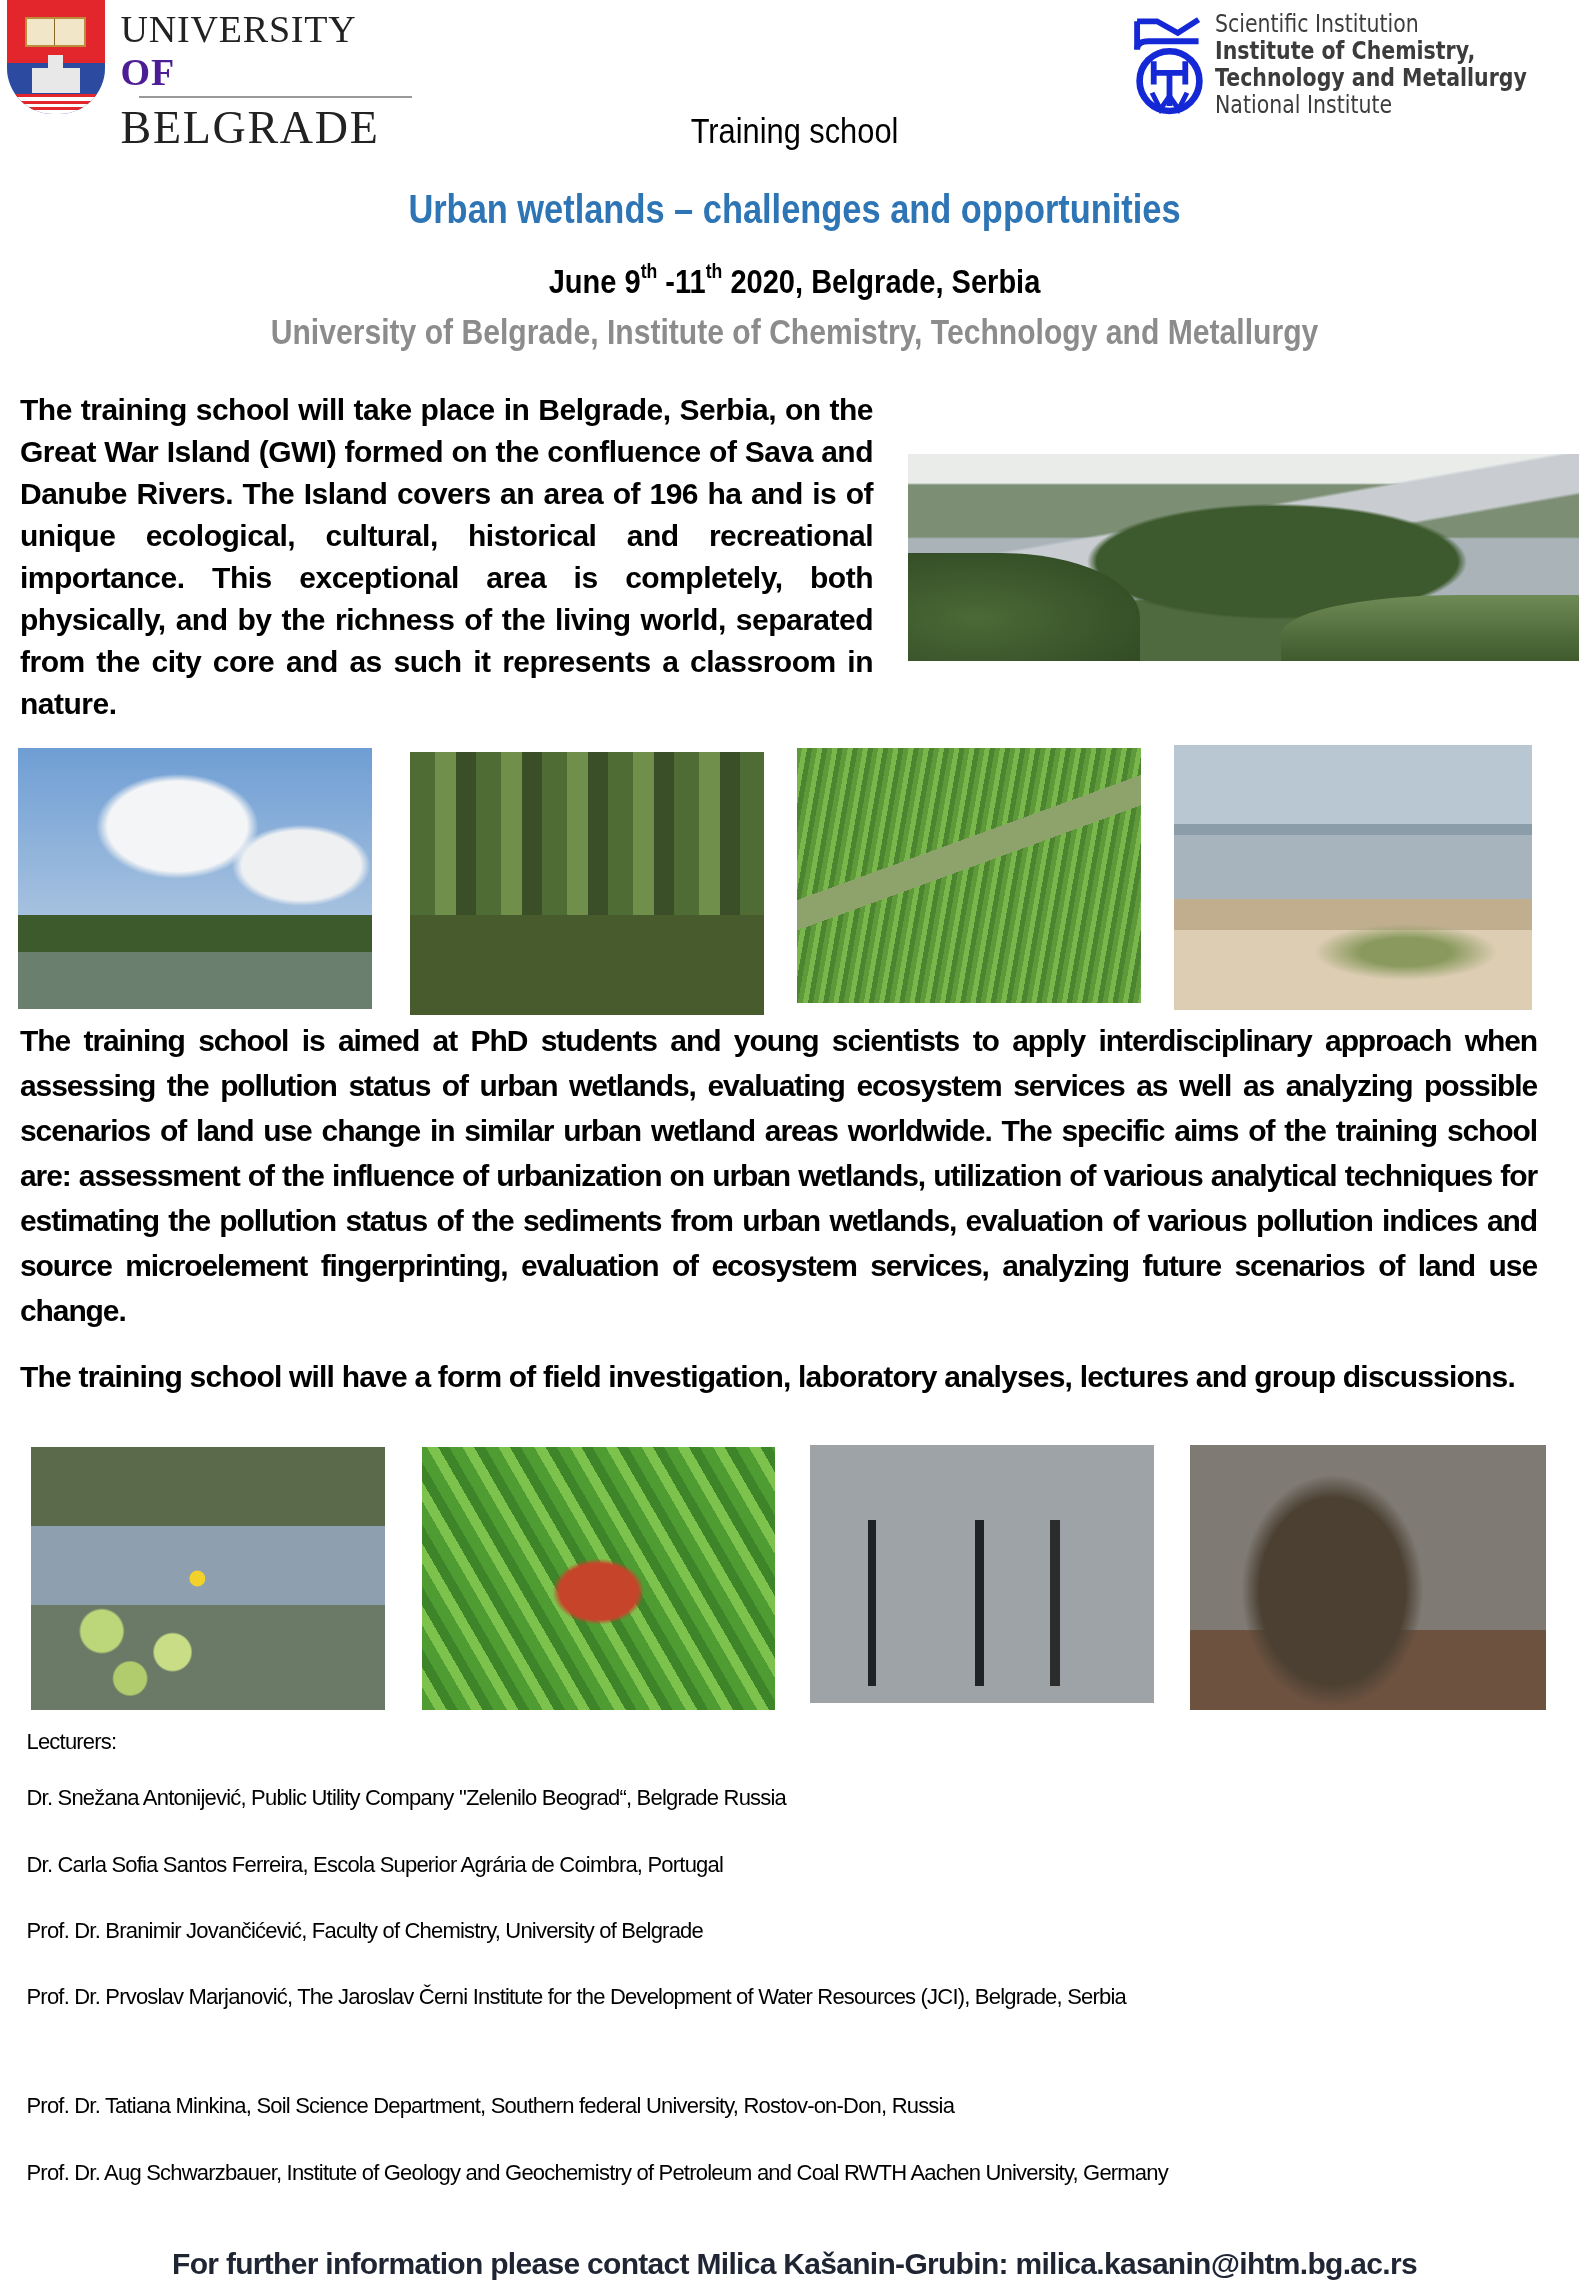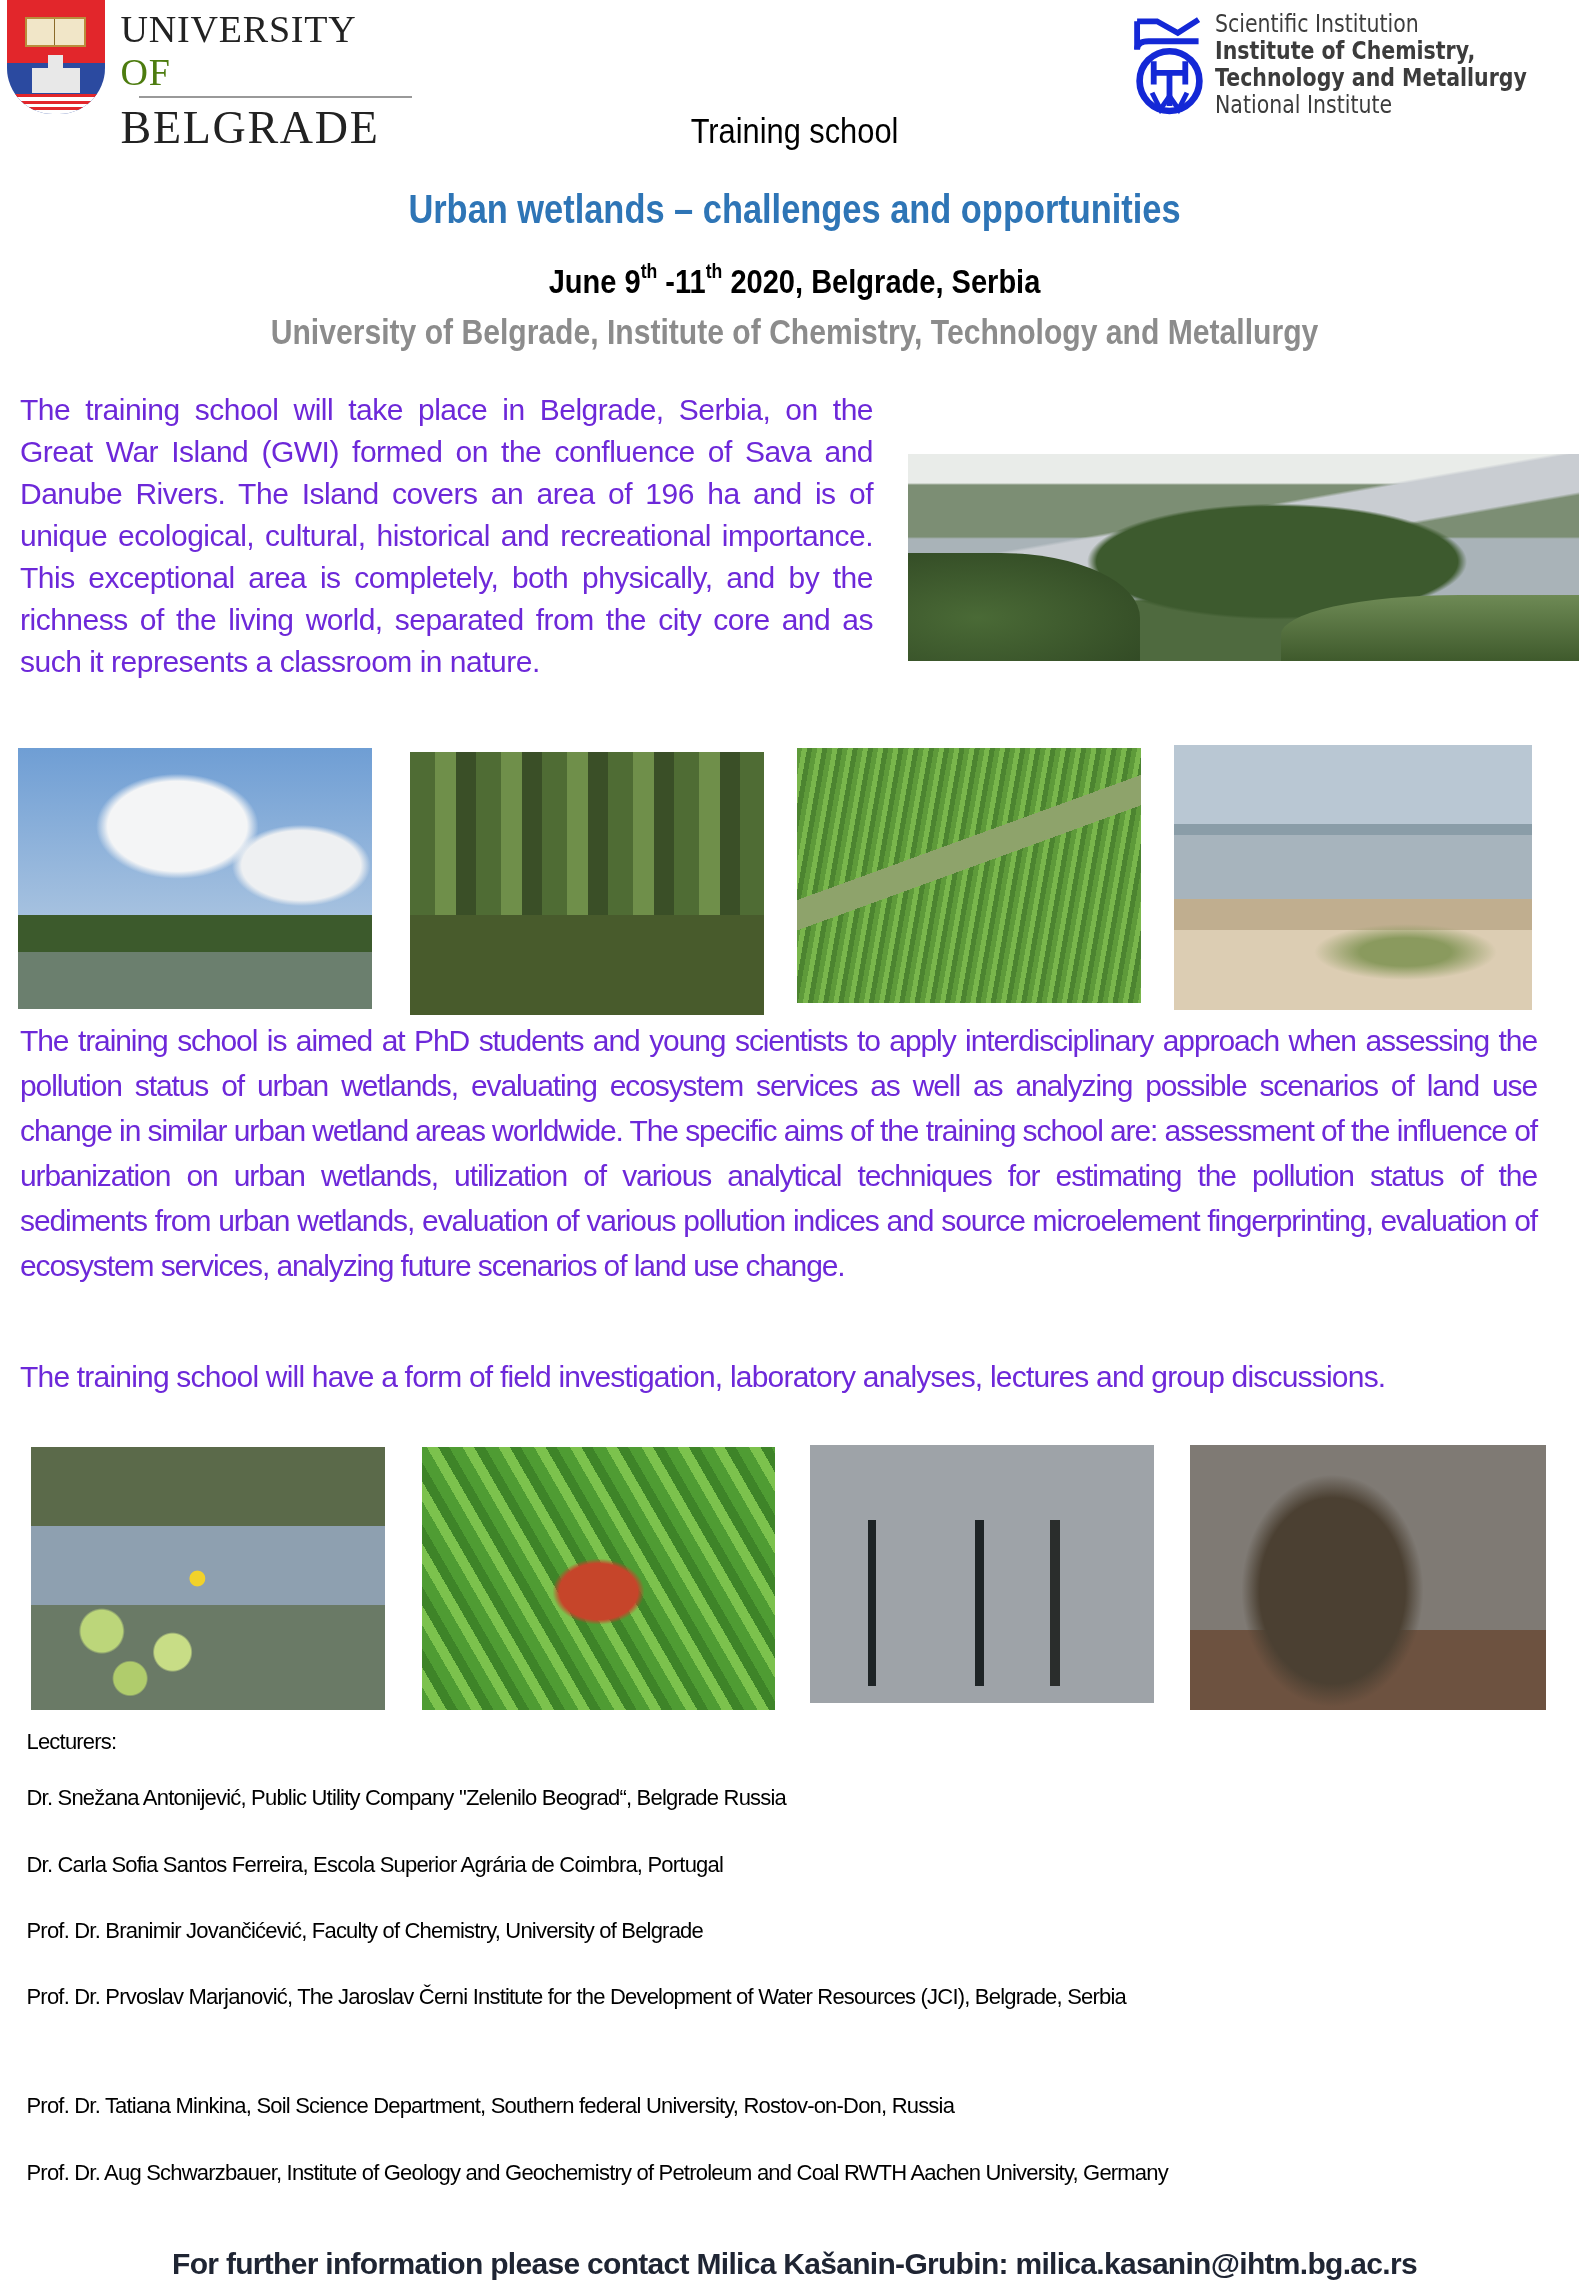--- a/index.html
+++ b/index.html
@@ -13,40 +13,40 @@
   .ub-shield .red { position: absolute; left: 0; top: 0; width: 100%; height: 55%; background: #e2262b; }
   .ub-shield .blue { position: absolute; left: 0; top: 55%; width: 100%; height: 45%; background: #2b4aa0; }
   .ub-shield .book { position: absolute; left: 18px; top: 16.6px; width: 61px; height: 30px; background: #f1e6c8; border: 2.5px solid #b98d3c; }
   .ub-shield .book:after { content: ""; position: absolute; left: 27px; top: 0; width: 1.7px; height: 100%; background: #8a6a2a; }
   .ub-shield .castle { position: absolute; left: 25px; top: 68px; width: 48px; height: 25px; background: #e8e8e8; }
   .ub-shield .castle:before { content: ""; position: absolute; left: 16.6px; top: -13.2px; width: 15px; height: 15px; background: #e8e8e8; }
   .ub-shield .waves { position: absolute; left: 0; top: 94px; width: 100%; height: 20px;
       background: repeating-linear-gradient(180deg, #e2262b 0 3.3px, #ffffff 3.3px 6.6px); }
   .ub-text { position: absolute; left: 114px; top: 8.3px; font-family: "Liberation Serif", "DejaVu Serif", serif; color: #222; }
   .ub-line1 { font-size: 38px; letter-spacing: 0.8px; line-height: 43px; }
-  .ub-line1 .of { color: #4d7c0f; }
+  .ub-line1 .of { color: #4c1d95; font-weight: bold; }
   .ub-rule { width: 273px; height: 1.7px; background: #999; margin: 1.7px 0 0 18px; }
   .ub-line2 { font-size: 46px; letter-spacing: 1.7px; line-height: 60px; }
 
   #logo-ihtm { left: 1132px; top: 8.3px; width: 430px; height: 116px; }
   .ihtm-mark { position: absolute; left: 0; top: 5px; width: 75px; height: 103px; }
   .ihtm-text { position: absolute; left: 83px; top: 1.7px; color: #3c3c3c; font-size: 25px; line-height: 27px; font-family: "DejaVu Sans", sans-serif; }
   .ihtm-text div { white-space: nowrap; transform-origin: left; transform: scaleX(0.82); }
 
   
   .center { width: 1589px; text-align: center; left: 0; }
   #training-school { top: 111px; font-size: 35px; font-family: "Liberation Sans", sans-serif; transform: scaleX(0.88); }
   #main-title { top: 187px; font-size: 40px; font-weight: bold; transform: scaleX(0.86); }
   #date-line { top: 263px; font-size: 33px; font-weight: bold; transform: scaleX(0.88); }
   #date-line sup { font-size: 20px; vertical-align: 15px; line-height: 0; }
   #institution-line { top: 312px; font-size: 35px; font-weight: bold; transform: scaleX(0.86); }
 
   
-  .para { font-size: 30px; line-height: 42px; text-align: justify; text-align-last: left; color: #6d28d9;
-          font-family: "Liberation Sans Narrow", "Liberation Sans", sans-serif; }
+  .para { font-size: 30px; line-height: 42px; text-align: justify; text-align-last: left; color: #000000;
+          font-family: "Liberation Sans Narrow", "Liberation Sans", sans-serif; font-weight: bold; }
   #para-intro { left: 20px; top: 389px; width: 853px; letter-spacing: -0.5px; }
   #para-aims { left: 20px; top: 1018px; width: 1517px; letter-spacing: -1.1px; line-height: 45px; }
   #para-form { left: 20px; top: 1354px; width: 1517px; letter-spacing: -0.8px; line-height: 45px; }
 
   
   .photo { position: absolute; overflow: hidden; }
   #photo-aerial { left: 908px; top: 454px; width: 671px; height: 207px;
      background:
        radial-gradient(ellipse 190px 58px at 55% 52%, #3d5a2e 0 95%, transparent 100%),
        linear-gradient(170deg, transparent 0 35%, #c9cdd2 36% 48%, transparent 49%),

